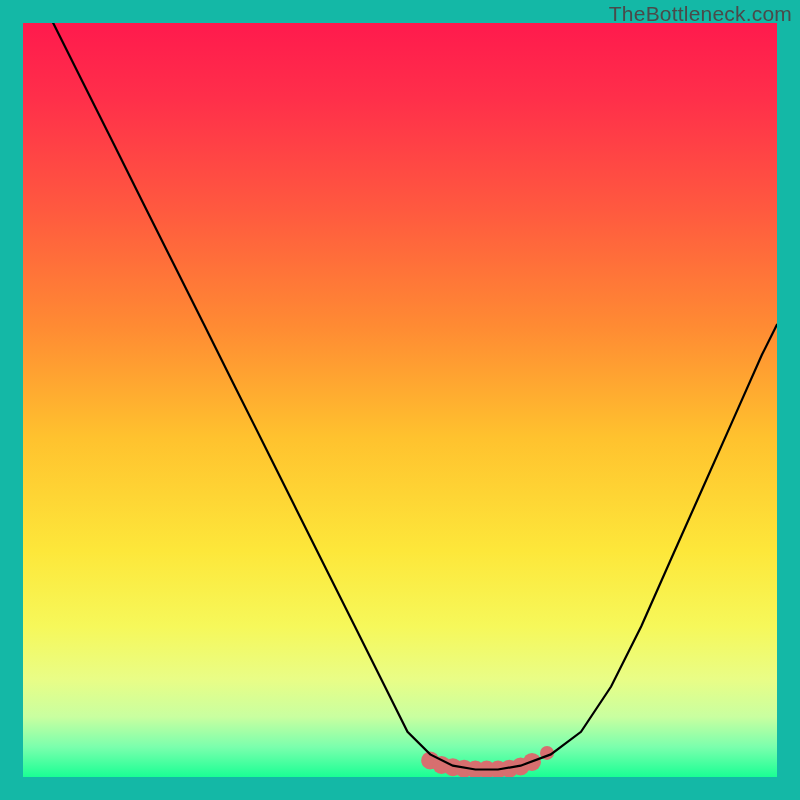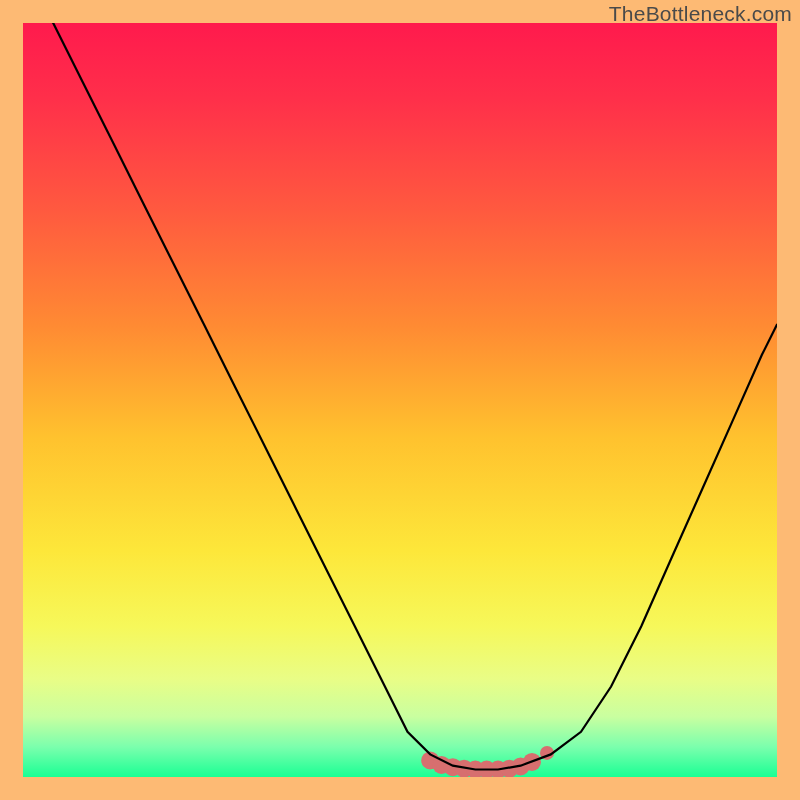--- a/index.html
+++ b/index.html
@@ -10,21 +10,21 @@
     background: #000;
     overflow: hidden;
     font-family: Arial, Helvetica, sans-serif;
   }
   .frame {
     position: absolute;
     left: 0;
     top: 0;
     width: 800px;
     height: 800px;
-    background: #fdba74;
+    background: #14b8a6;
   }
   .plot {
     position: absolute;
     left: 23px;
     top: 23px;
     width: 754px;
     height: 754px;
     overflow: hidden;
   }
   .watermark {

